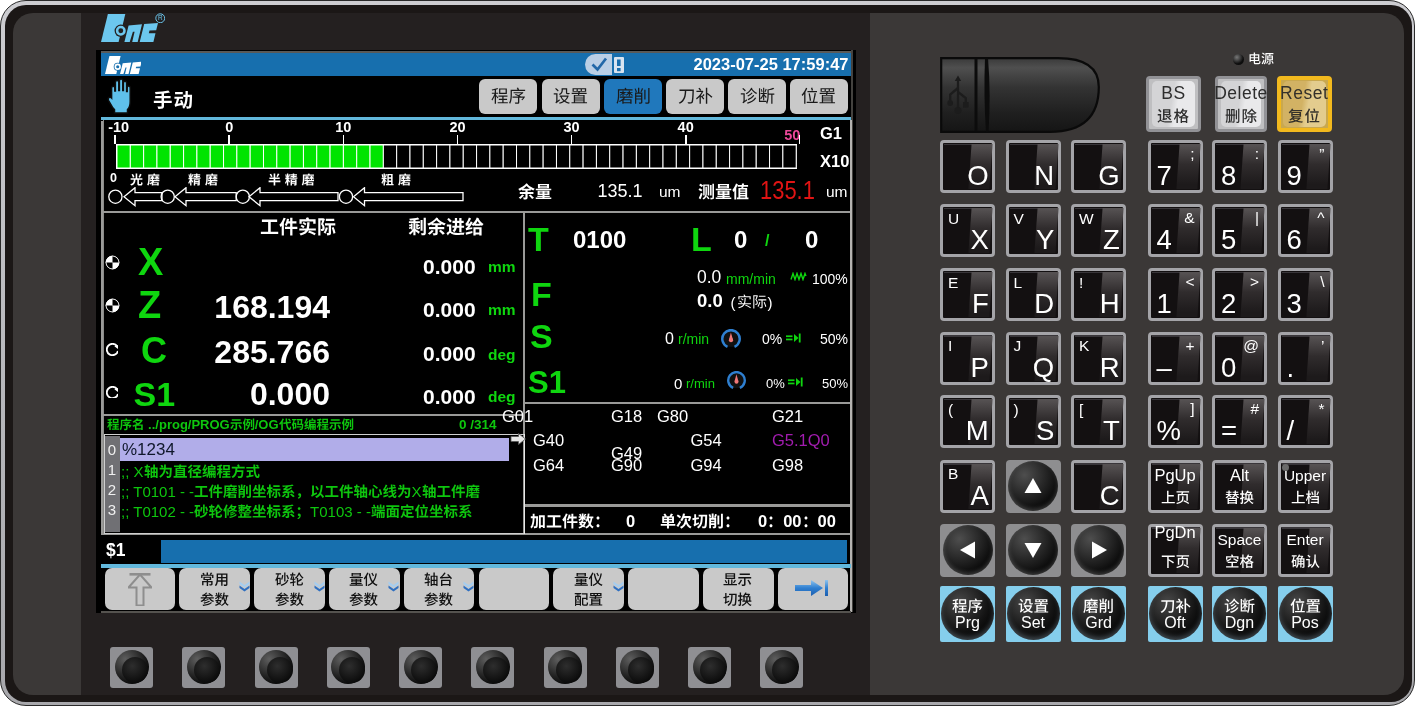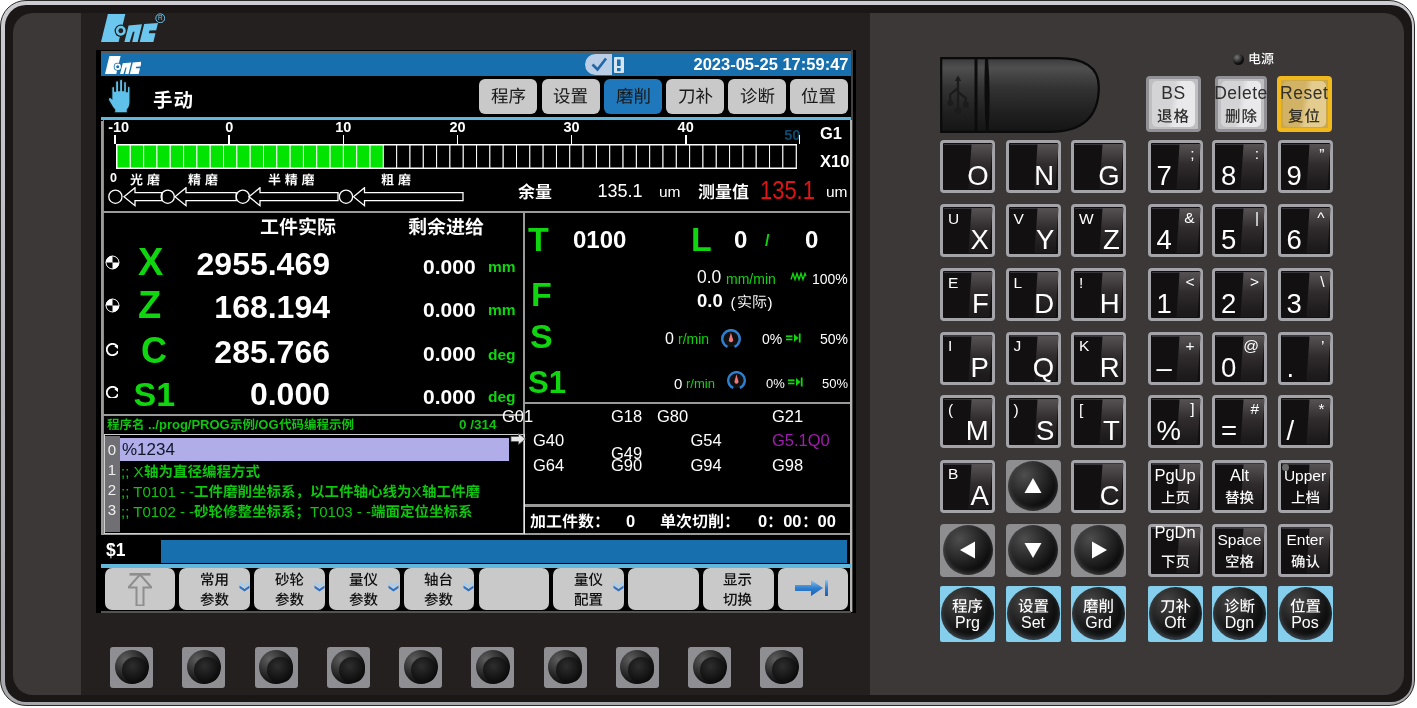--- a/index.html
+++ b/index.html
@@ -131,21 +131,21 @@
     </svg>
     <div style="position:absolute;left:584.5px;top:53.8px;width:27px;height:21.4px;background:#bacfe5;border-radius:10.7px 0 0 10.7px"></div>
     <svg style="position:absolute;left:588px;top:55px" width="22" height="19" viewBox="0 0 22 19">
       <path d="M4.5 9.5 L9.5 14.5 L18 3.5" fill="none" stroke="#2268a8" stroke-width="2.7"></path>
     </svg>
     <svg style="position:absolute;left:613.5px;top:56.5px" width="10" height="16" viewBox="0 0 10 16">
       <rect x="0" y="0" width="10" height="16" rx="1" fill="#d8e4f0"></rect>
       <rect x="3" y="2.5" width="3.6" height="6.5" fill="#1a6fae"></rect>
       <rect x="3" y="11" width="3.6" height="3.2" fill="#1a6fae"></rect>
     </svg>
-    <div style="position:absolute;right:568.5px;top:55.5px;font:bold 16.5px 'Liberation Sans',sans-serif;color:#fff;line-height:16.5px;white-space:pre">2023-05-25 17:59:47</div>
+    <div style="position:absolute;right:568.5px;top:55.5px;font:bold 16.5px 'Liberation Sans',sans-serif;color:#fff;line-height:16.5px;white-space:pre">2023-07-25 17:59:47</div>
     <svg style="position:absolute;left:106px;top:76px" width="27" height="39" viewBox="0 0 27 39">
       <path d="M5.6 22 L5.6 12.2 Q5.6 10.2 7.2 10.2 Q8.8 10.2 8.8 12.2 L8.8 15 L9.4 15 L9.4 6.6 Q9.4 4.5 11.1 4.5 Q12.8 4.5 12.8 6.6 L12.8 14.4 L13.4 14.4 L13.4 5 Q13.4 2.9 15.1 2.9 Q16.8 2.9 16.8 5 L16.8 14.4 L17.4 14.4 L17.4 7.3 Q17.4 5.3 19 5.3 Q20.6 5.3 20.6 7.3 L20.6 15.6 L21.2 15.6 L21.2 12 Q21.2 10.1 22.7 10.1 Q24.2 10.1 24.2 12 L24.2 25.5 Q24.2 31 21.5 33.5 L21.5 37 L8.5 37 L8.5 33.5 Q6.5 32 5.2 29 L2.6 24.6 Q1.4 22.4 3.2 21.5 Q4.6 20.9 5.6 22 Z" fill="#5fc0ea" stroke="#0d0d0d" stroke-width="1.5"></path>
     </svg>
     <svg style="position:absolute;left:152.5px;top:90.3px;" width="40.0" height="19.5" viewBox="0 0 2051 1000" fill="#fff">
       <use href="#ub624B" x="0"></use>
       <use href="#ub52A8" x="1051"></use>
     </svg>
     <div style="position:absolute;left:479.0px;top:79.0px;width:58.0px;height:35.0px;background:#c9c9c9;border-radius:6px"></div>
     <svg style="position:absolute;left:490.5px;top:87.1px;" width="35.0" height="17.5" viewBox="0 0 2000 1000" fill="#1a1a1a">
       <use href="#ur7A0B" x="0"></use>
@@ -182,21 +182,21 @@
     <div style="position:absolute;left:225.3px;top:120.2px;font:bold 14.5px 'Liberation Sans',sans-serif;color:#fff;line-height:14.5px;white-space:pre">0</div>
     <div style="position:absolute;left:228.4px;top:135.0px;width:1.8px;height:9.0px;background:#fff"></div>
     <div style="position:absolute;left:335.3px;top:120.2px;font:bold 14.5px 'Liberation Sans',sans-serif;color:#fff;line-height:14.5px;white-space:pre">10</div>
     <div style="position:absolute;left:342.5px;top:135.0px;width:1.8px;height:9.0px;background:#fff"></div>
     <div style="position:absolute;left:449.4px;top:120.2px;font:bold 14.5px 'Liberation Sans',sans-serif;color:#fff;line-height:14.5px;white-space:pre">20</div>
     <div style="position:absolute;left:456.6px;top:135.0px;width:1.8px;height:9.0px;background:#fff"></div>
     <div style="position:absolute;left:563.5px;top:120.2px;font:bold 14.5px 'Liberation Sans',sans-serif;color:#fff;line-height:14.5px;white-space:pre">30</div>
     <div style="position:absolute;left:570.7px;top:135.0px;width:1.8px;height:9.0px;background:#fff"></div>
     <div style="position:absolute;left:677.6px;top:120.2px;font:bold 14.5px 'Liberation Sans',sans-serif;color:#fff;line-height:14.5px;white-space:pre">40</div>
     <div style="position:absolute;left:684.8px;top:135.0px;width:1.8px;height:9.0px;background:#fff"></div>
-    <div style="position:absolute;left:784.2px;top:128px;font:bold 14.5px 'Liberation Sans',sans-serif;color:#0c4a6e;line-height:14.5px;white-space:pre">50</div>
+    <div style="position:absolute;left:784.2px;top:128px;font:bold 14.5px 'Liberation Sans',sans-serif;color:#ec4899;line-height:14.5px;white-space:pre">50</div>
     <div style="position:absolute;left:798.7px;top:135.0px;width:1.8px;height:9.0px;background:#fff"></div>
     <div style="position:absolute;left:820.0px;top:124.5px;font:bold 16.5px 'Liberation Sans',sans-serif;color:#fff;line-height:16.5px;white-space:pre">G1</div>
     <div style="position:absolute;left:820.0px;top:152.5px;font:bold 16.5px 'Liberation Sans',sans-serif;color:#fff;line-height:16.5px;white-space:pre">X10</div>
     <svg style="position:absolute;left:116.2px;top:144px" width="681.2" height="25.0" viewBox="0 0 681.2 25.0">
       <rect x="0.5" y="0.5" width="680.2" height="24.0" fill="none" stroke="#fff" stroke-width="1"></rect>
       <rect x="1.00" y="1.0" width="13.32" height="23.00" fill="#00e400" stroke="#fff" stroke-width="1"></rect>
       <rect x="14.32" y="1.0" width="13.32" height="23.00" fill="#00e400" stroke="#fff" stroke-width="1"></rect>
       <rect x="27.64" y="1.0" width="13.32" height="23.00" fill="#00e400" stroke="#fff" stroke-width="1"></rect>
       <rect x="40.95" y="1.0" width="13.32" height="23.00" fill="#00e400" stroke="#fff" stroke-width="1"></rect>
       <rect x="54.27" y="1.0" width="13.32" height="23.00" fill="#00e400" stroke="#fff" stroke-width="1"></rect>
@@ -310,21 +310,20 @@
       <use href="#ub8FDB" x="2000"></use>
       <use href="#ub7ED9" x="3000"></use>
     </svg>
     <svg style="position:absolute;left:104.5px;top:254.5px" width="15" height="15" viewBox="-10 -10 20 20">
       <circle cx="0" cy="0" r="9" fill="#fff"></circle>
       <path d="M0 0 L0 -9 A9 9 0 0 1 9 0 Z" fill="#000"></path>
       <path d="M0 0 L0 9 A9 9 0 0 1 -9 0 Z" fill="#000"></path>
       <circle cx="0" cy="0" r="8.6" fill="none" stroke="#fff" stroke-width="1.2"></circle>
     </svg>
     <div style="position:absolute;left:138.0px;top:243.3px;font:bold 38.0px 'Liberation Sans',sans-serif;color:#0fd60f;line-height:38.0px;white-space:pre">X</div>
-    <div style="position:absolute;right:1087.0px;top:248.4px;font:bold 32.0px 'Liberation Sans',sans-serif;color:#fff;line-height:32.0px;white-space:pre">2955.469</div>
     <div style="position:absolute;right:941.4px;top:255.7px;font:bold 21.0px 'Liberation Sans',sans-serif;color:#fff;line-height:21.0px;white-space:pre">0.000</div>
     <div style="position:absolute;left:488.0px;top:259.4px;font:bold 15.5px 'Liberation Sans',sans-serif;color:#0fd60f;line-height:15.5px;white-space:pre">mm</div>
     <svg style="position:absolute;left:104.5px;top:297.5px" width="15" height="15" viewBox="-10 -10 20 20">
       <circle cx="0" cy="0" r="9" fill="#fff"></circle>
       <path d="M0 0 L0 -9 A9 9 0 0 1 9 0 Z" fill="#000"></path>
       <path d="M0 0 L0 9 A9 9 0 0 1 -9 0 Z" fill="#000"></path>
       <circle cx="0" cy="0" r="8.6" fill="none" stroke="#fff" stroke-width="1.2"></circle>
     </svg>
     <div style="position:absolute;left:138.0px;top:286.3px;font:bold 38.0px 'Liberation Sans',sans-serif;color:#0fd60f;line-height:38.0px;white-space:pre">Z</div>
     <div style="position:absolute;right:1087.0px;top:291.4px;font:bold 32.0px 'Liberation Sans',sans-serif;color:#fff;line-height:32.0px;white-space:pre">168.194</div>

